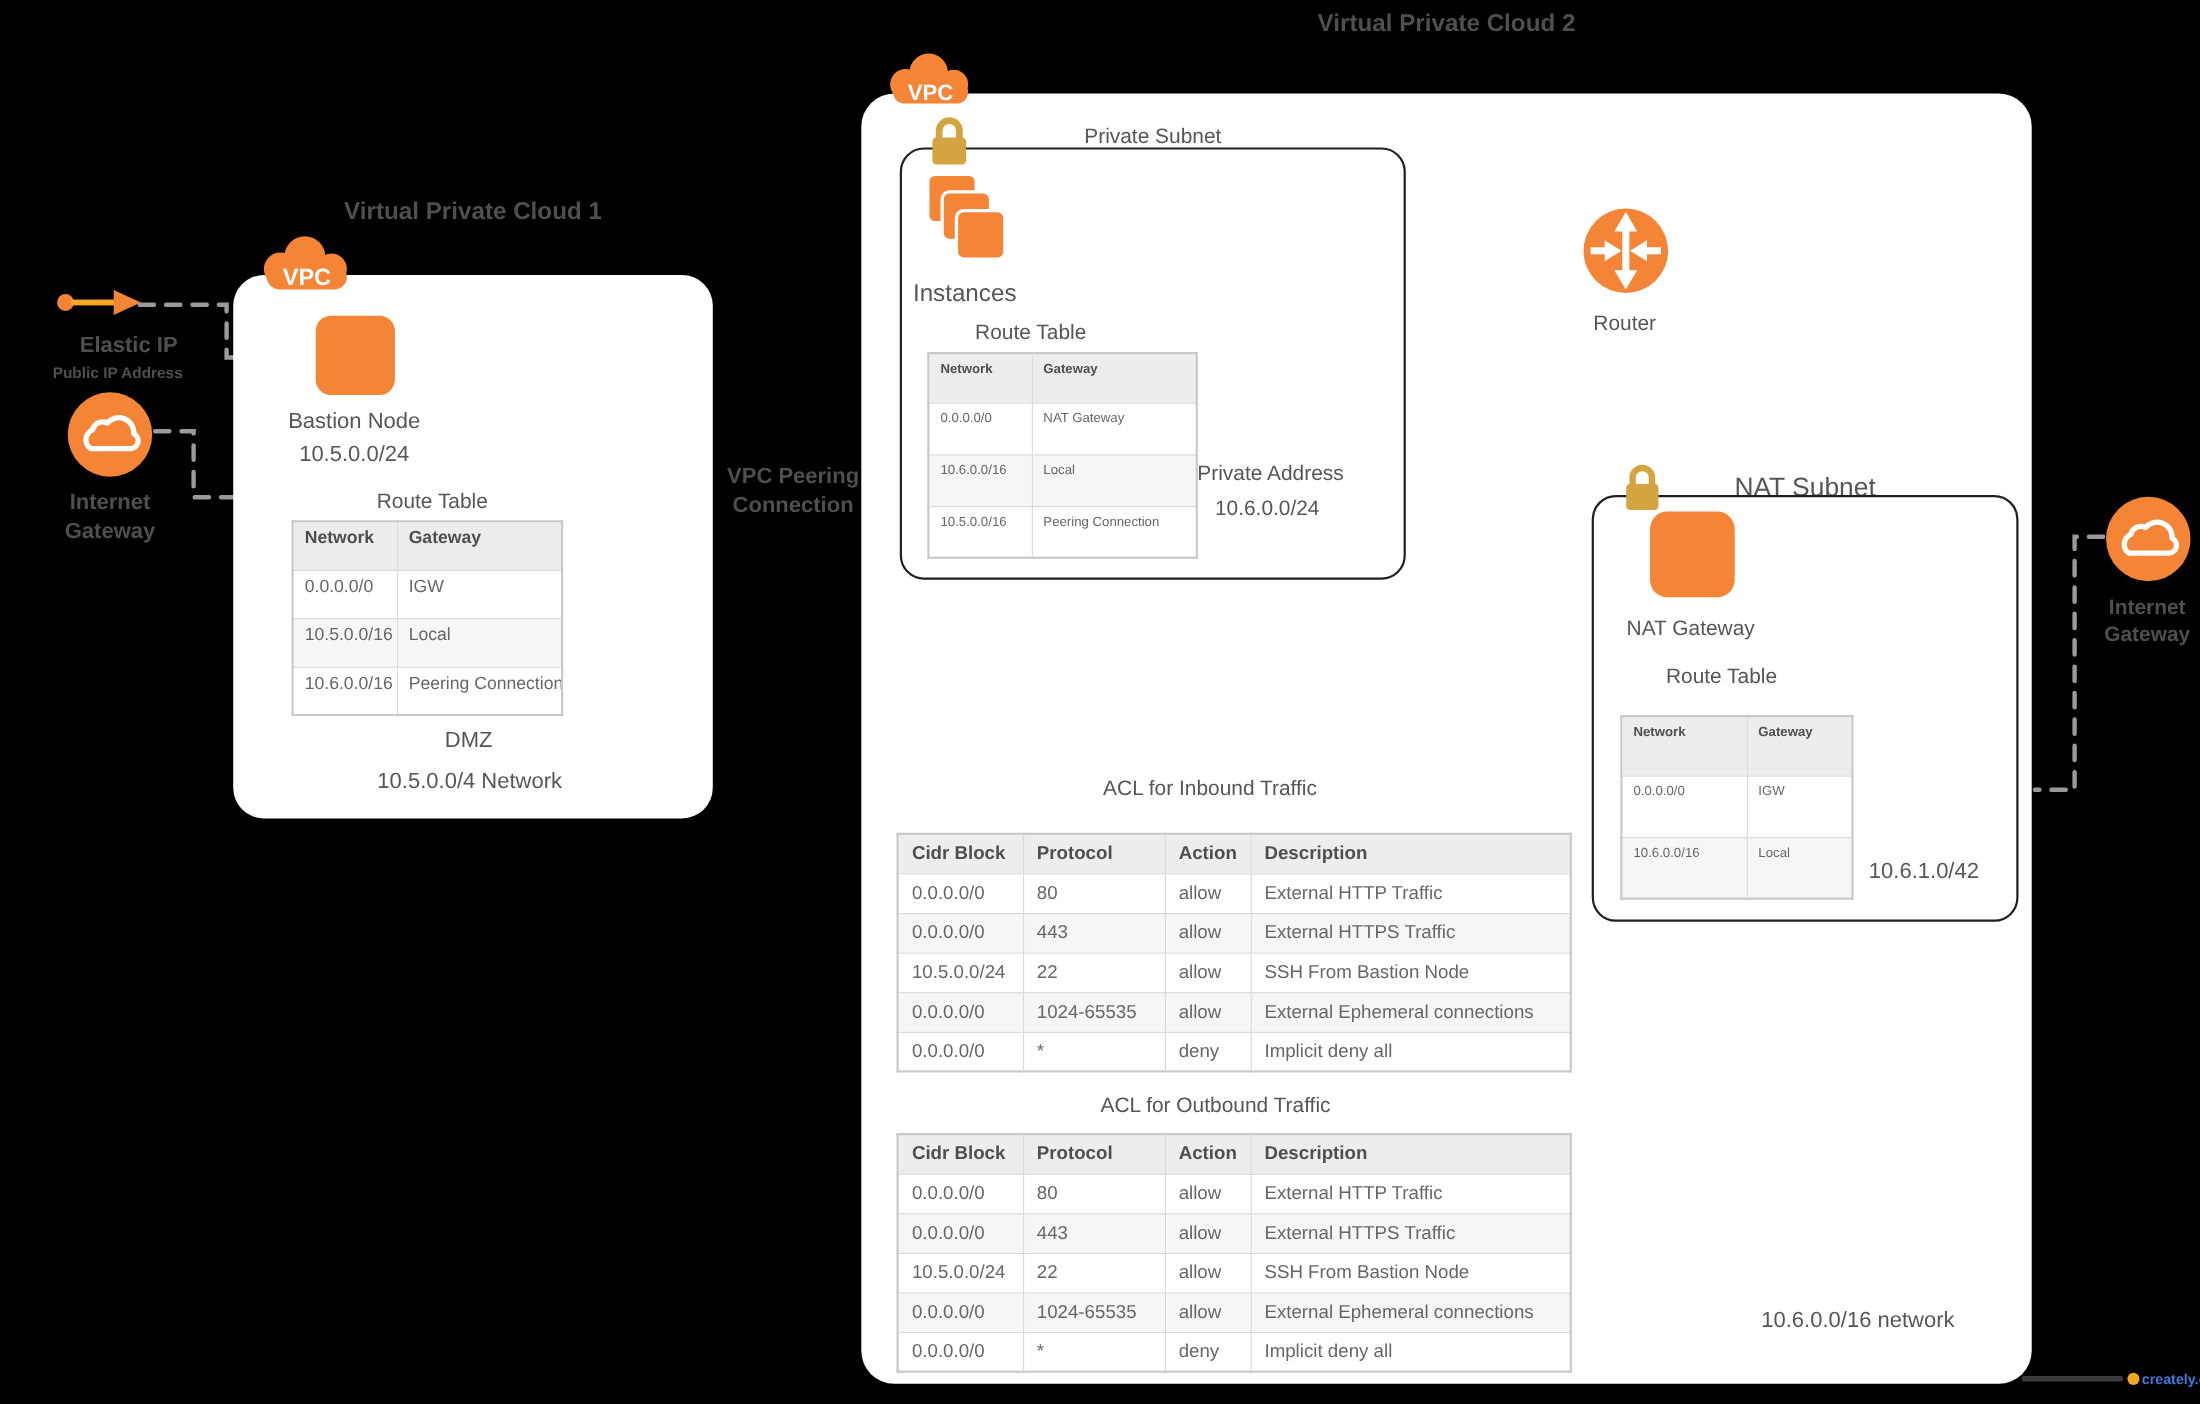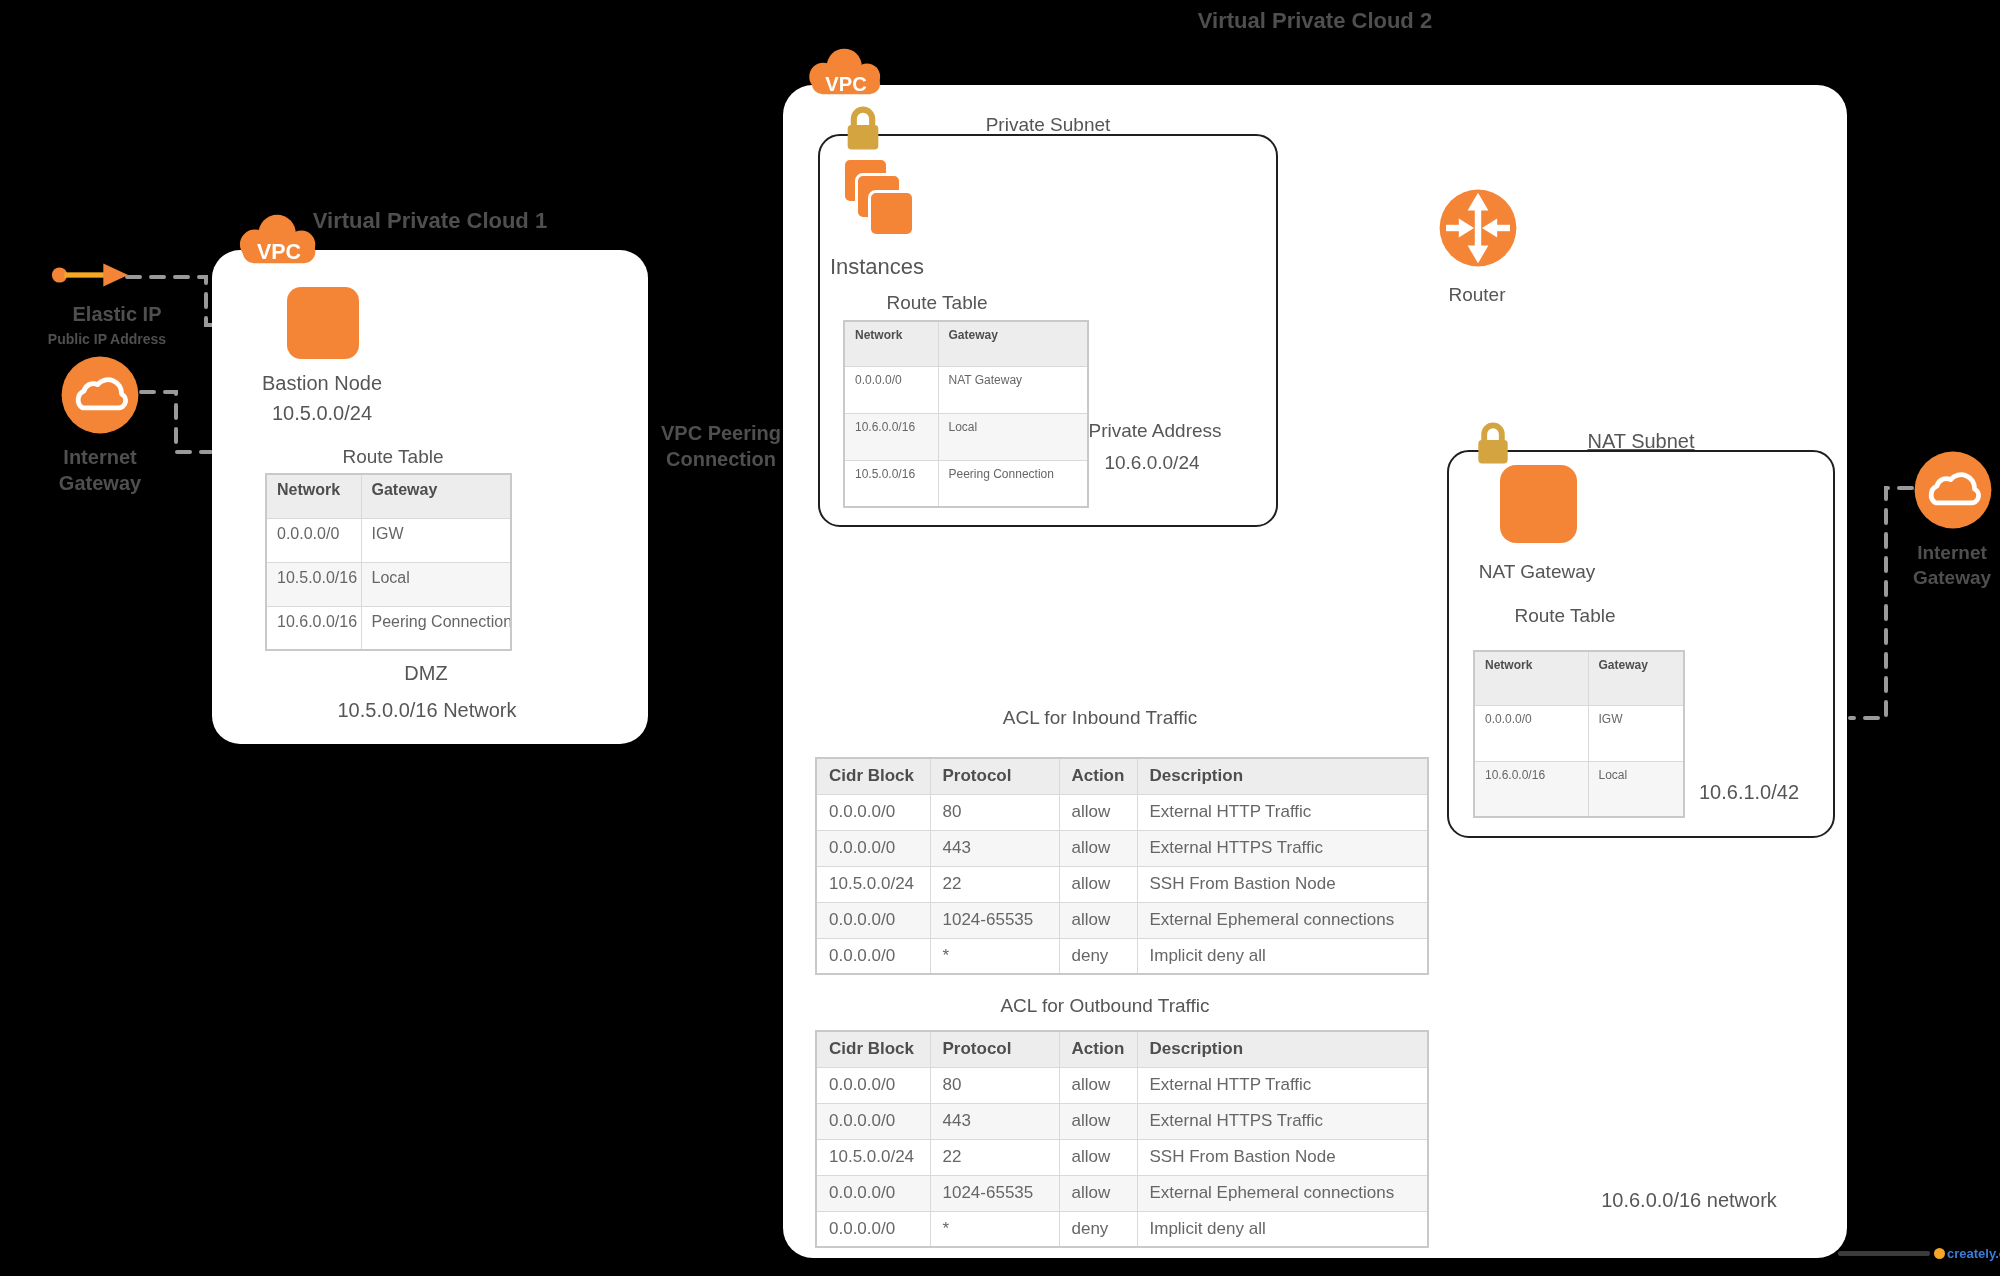--- a/index.html
+++ b/index.html
@@ -38,21 +38,21 @@
   <svg class="abs" style="left:0;top:0;" width="2000" height="1276" viewBox="0 0 2000 1276">
     <g fill="none" stroke="#9a9a9a" stroke-width="4" stroke-dasharray="13 11" stroke-linecap="round">
       <path d="M127 277 H206 V325 H286"></path>
       <path d="M141 392 H176 V452 H211"></path>
       <path d="M1281 338 H1360 V232 H1437"></path>
       <path d="M1478 270 V343 H1640 V448"></path>
       <path d="M1912 488 H1886 V718 H1850"></path>
     </g>
   </svg>
 
-  <div class="abs ctr dim" style="left:430px;top:179px;font-size:22px;margin-top:29px;">Virtual Private Cloud 1</div>
+  <div class="abs ctr dim" style="left:430px;top:179px;font-size:22px;">Virtual Private Cloud 1</div>
   <div class="abs ctr dim" style="left:1315px;top:8px;font-size:22px;">Virtual Private Cloud 2</div>
   <div class="abs ctrw dim" style="left:721px;top:420px;width:150px;font-size:20px;">VPC Peering Connection</div>
 
   <svg class="abs" style="left:50px;top:261px;" width="80" height="28" viewBox="0 0 84 28">
     <circle cx="10" cy="14" r="8" fill="#F58536"></circle>
     <rect x="15" y="11.2" width="44" height="5.6" fill="#F5A623"></rect>
     <polygon points="56,2 82,14 56,26" fill="#F58536"></polygon>
   </svg>
   <div class="abs ctr dim" style="left:105px;top:303px;font-size:20px;margin-left:12px;">Elastic IP</div>
   <div class="abs ctr dim" style="left:107px;top:331px;font-size:14px;">Public IP Address</div>
@@ -100,21 +100,21 @@
           <td>10.5.0.0/16</td>
           <td>Local</td>
         </tr>
         <tr>
           <td>10.6.0.0/16</td>
           <td>Peering Connection</td>
         </tr>
       </tbody>
     </table>
   <div class="abs ctr lbl" style="left:426px;top:662px;font-size:20px;">DMZ</div>
-  <div class="abs ctr lbl" style="left:427px;top:699px;font-size:20px;">10.5.0.0/16 Network</div>
+  <div class="abs ctr lbl" style="left:427px;top:699px;font-size:20px;">10.5.0.0/4 Network</div>
 
   <div class="abs box-white" style="left:783px;top:85px;width:1064px;height:1173px;"></div>
 
   <svg class="abs" style="left:804px;top:44px;" width="84" height="53" viewBox="0 0 96 58">
     <g fill="#F58536">
       <circle cx="22" cy="36" r="16"></circle>
         <circle cx="46" cy="24" r="20"></circle>
         <circle cx="72" cy="36" r="15"></circle>
       <rect x="9" y="32" width="78" height="24" rx="12"></rect>
     </g>
@@ -174,21 +174,21 @@
       <polygon points="50,6 37,28 63,28"></polygon>
       <polygon points="50,94 37,72 63,72"></polygon>
       <rect x="10" y="46" width="22" height="8"></rect>
       <polygon points="45,50 26,38 26,62"></polygon>
       <rect x="68" y="46" width="22" height="8"></rect>
       <polygon points="55,50 74,38 74,62"></polygon>
     </g>
   </svg>
   <div class="abs ctr lbl" style="left:1477px;top:284px;font-size:19px;">Router</div>
 
-  <div class="abs ctr lbl" style="left:1641px;top:430px;font-size:20px;text-decoration:underline;">NAT Subnet</div>
+  <div class="abs ctr lbl" style="left:1641px;top:430px;font-size:24px;text-decoration:underline;">NAT Subnet</div>
   <div class="abs subnet" style="left:1447px;top:450px;width:388px;height:388px;"></div>
 
   <svg class="abs" style="left:1471px;top:418px;" width="44" height="50" viewBox="0 0 60 64">
     <path d="M18 30 V20 a12 12 0 0 1 24 0 V30" fill="none" stroke="#D3A43F" stroke-width="8"></path>
     <rect x="10" y="28" width="40" height="32" rx="5" fill="#D3A43F"></rect>
   </svg>
 
   <div class="abs sq" style="left:1500px;top:465px;width:77px;height:78px;border-radius:16px;"></div>
   <div class="abs ctr lbl" style="left:1537px;top:561px;font-size:19px;">NAT Gateway</div>
 

